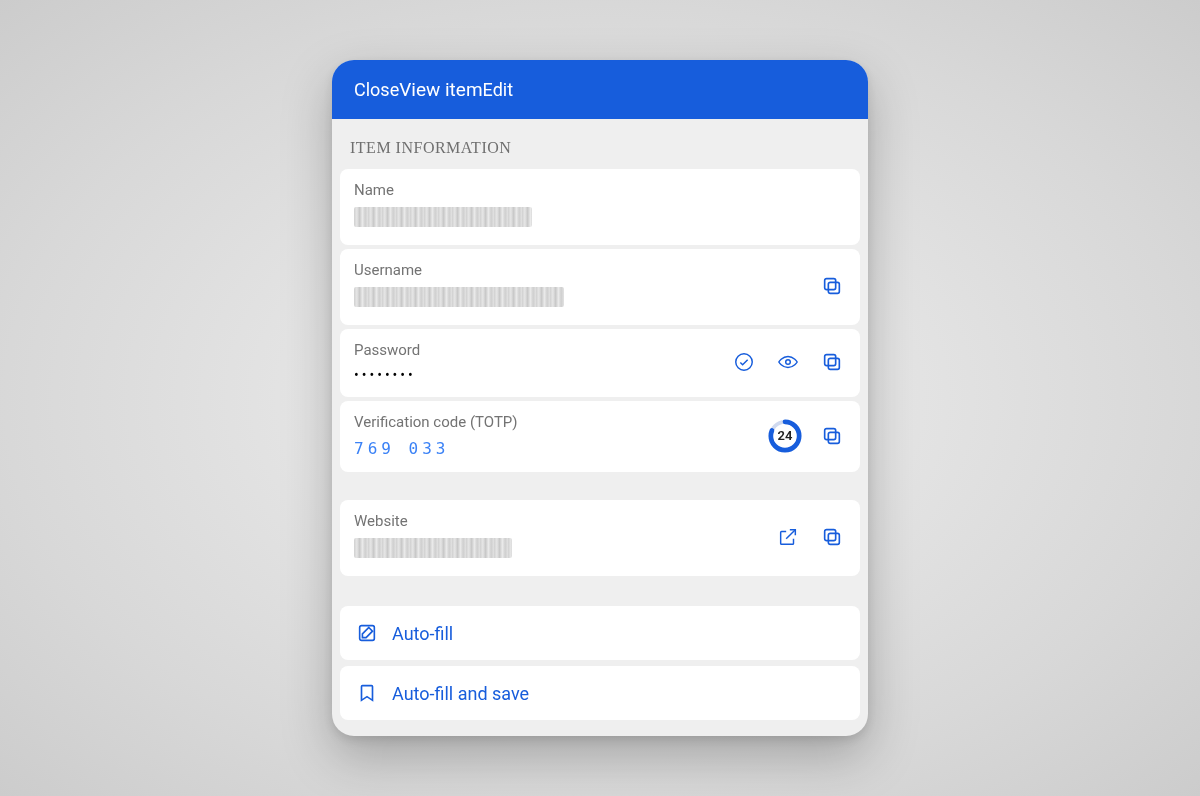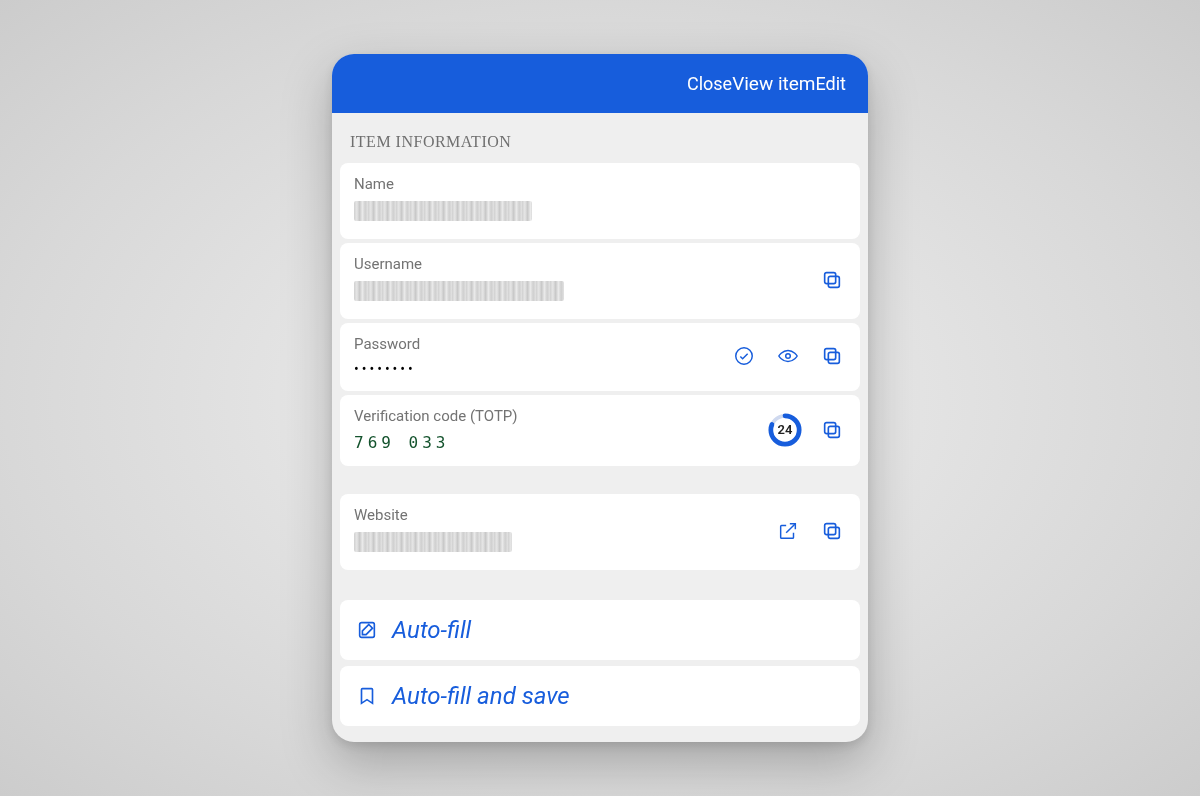--- a/index.html
+++ b/index.html
@@ -17,21 +17,21 @@
     background: #efefef;
     border-radius: 22px;
     overflow: hidden;
     box-shadow: 0 20px 50px rgba(0,0,0,0.25), 0 4px 10px rgba(0,0,0,0.1);
   }
   .header {
     background: #175ddc;
     color: #fff;
     display: flex;
     align-items: center;
-    justify-content: flex-end;
+    justify-content: flex-start;
     padding: 18px 22px 18px 22px;
   }
   .header .left, .header .right {
     font-size: 18px;
     font-weight: 400;
     cursor: pointer;
   }
   .header .center {
     font-size: 19px;
     font-weight: 400;
@@ -56,21 +56,21 @@
     align-items: center;
     justify-content: space-between;
   }
   .row .info { flex: 1; min-width: 0; }
   .row .label {
     color: #737373;
     font-size: 15px;
     margin-bottom: 8px;
   }
   .row .value {
-    color: #14532d;
+    color: #3b82f6;
     font-size: 16px;
     letter-spacing: 0.3px;
   }
   .row .value.mono { font-family: ui-monospace, SFMono-Regular, Menlo, Consolas, monospace; letter-spacing: 4px; }
   .row .value.dots { font-size: 14px; letter-spacing: 3px; color:#000; }
   .actions { display: flex; align-items: center; gap: 16px; padding-left: 10px; }
   .icon-btn {
     width: 28px; height: 28px;
     display: flex; align-items: center; justify-content: center;
     color: #175ddc;
@@ -90,23 +90,22 @@
     font-size: 13px; font-weight:600; color:#222;
   }
 
   .action-row {
     background:#fff;
     border-radius:8px;
     margin: 0 8px 6px 8px;
     padding: 16px 16px;
     display:flex; align-items:center; gap:14px;
     color:#175ddc;
-    font-size:24px;
+    font-size:18px;
     cursor:pointer;
-    font-style:italic;
   }
   .action-row svg { width:22px; height:22px; stroke:#175ddc; fill:none; stroke-width:1.8; }
 
   
   .redacted {
     display:inline-block;
     height: 20px;
     background:
       linear-gradient(90deg, #d0d0d0, #e6e6e6 20%, #c8c8c8 40%, #eaeaea 60%, #cfcfcf 80%, #e2e2e2);
     background-size: 14px 100%;

